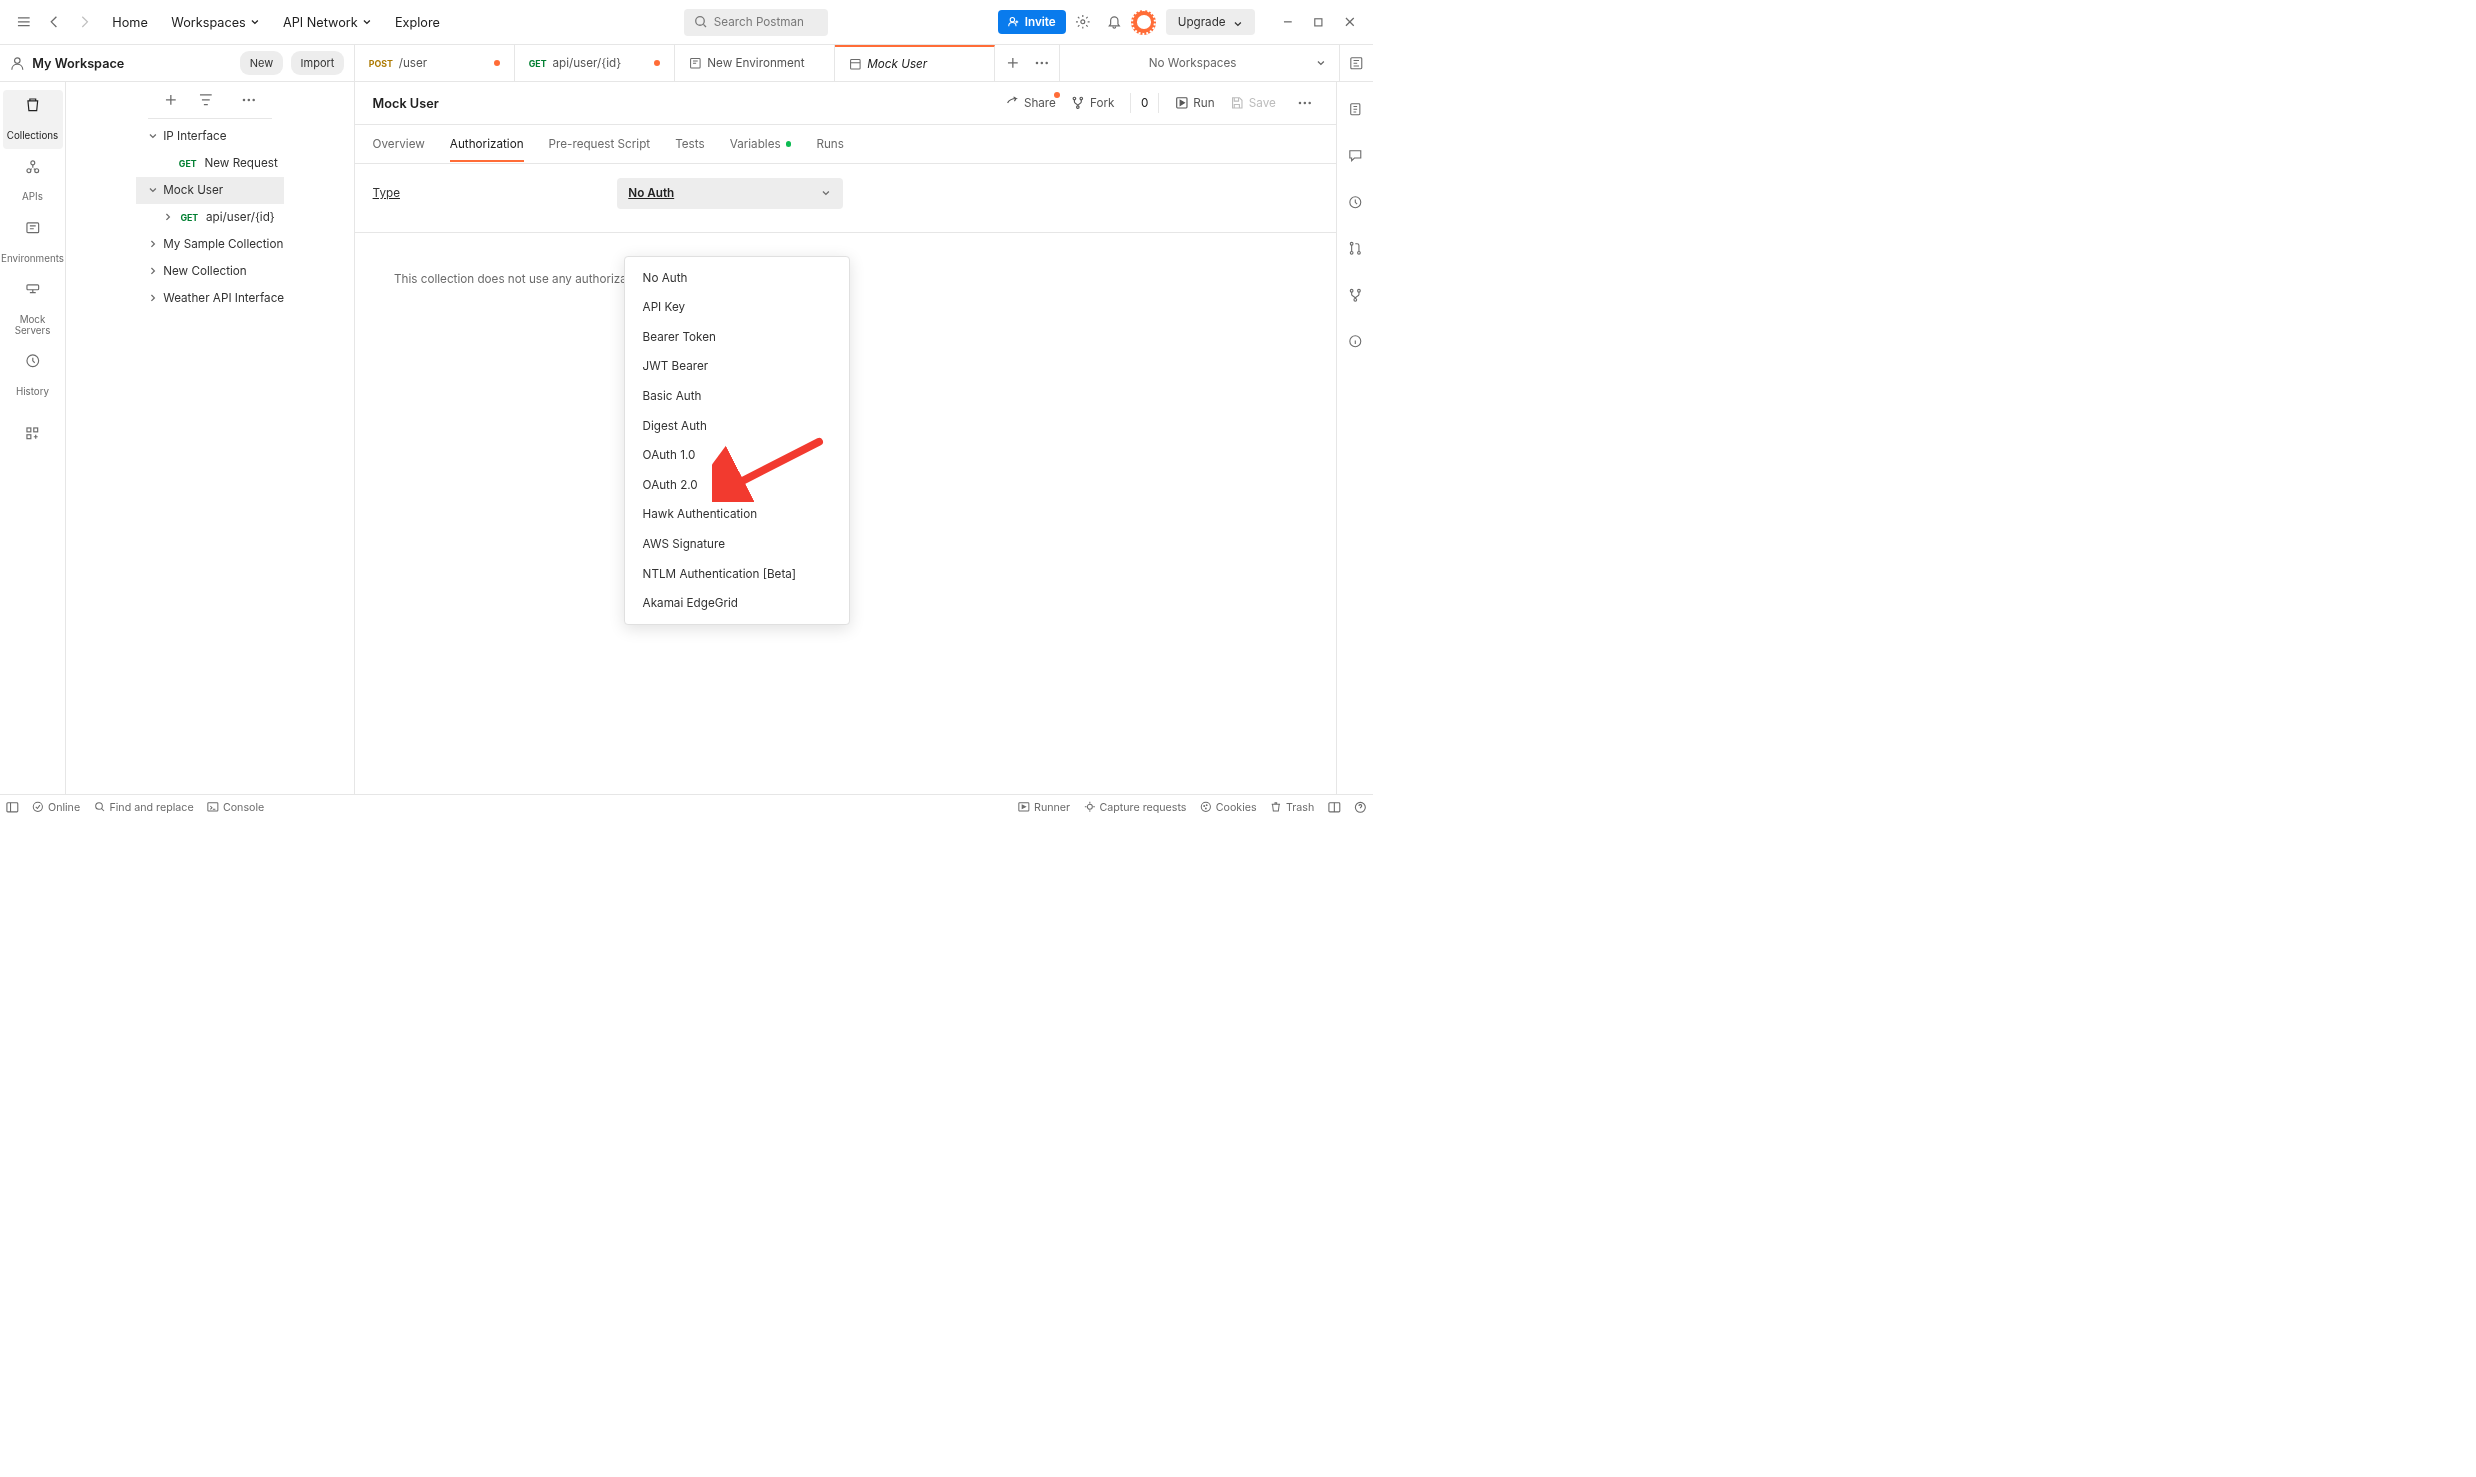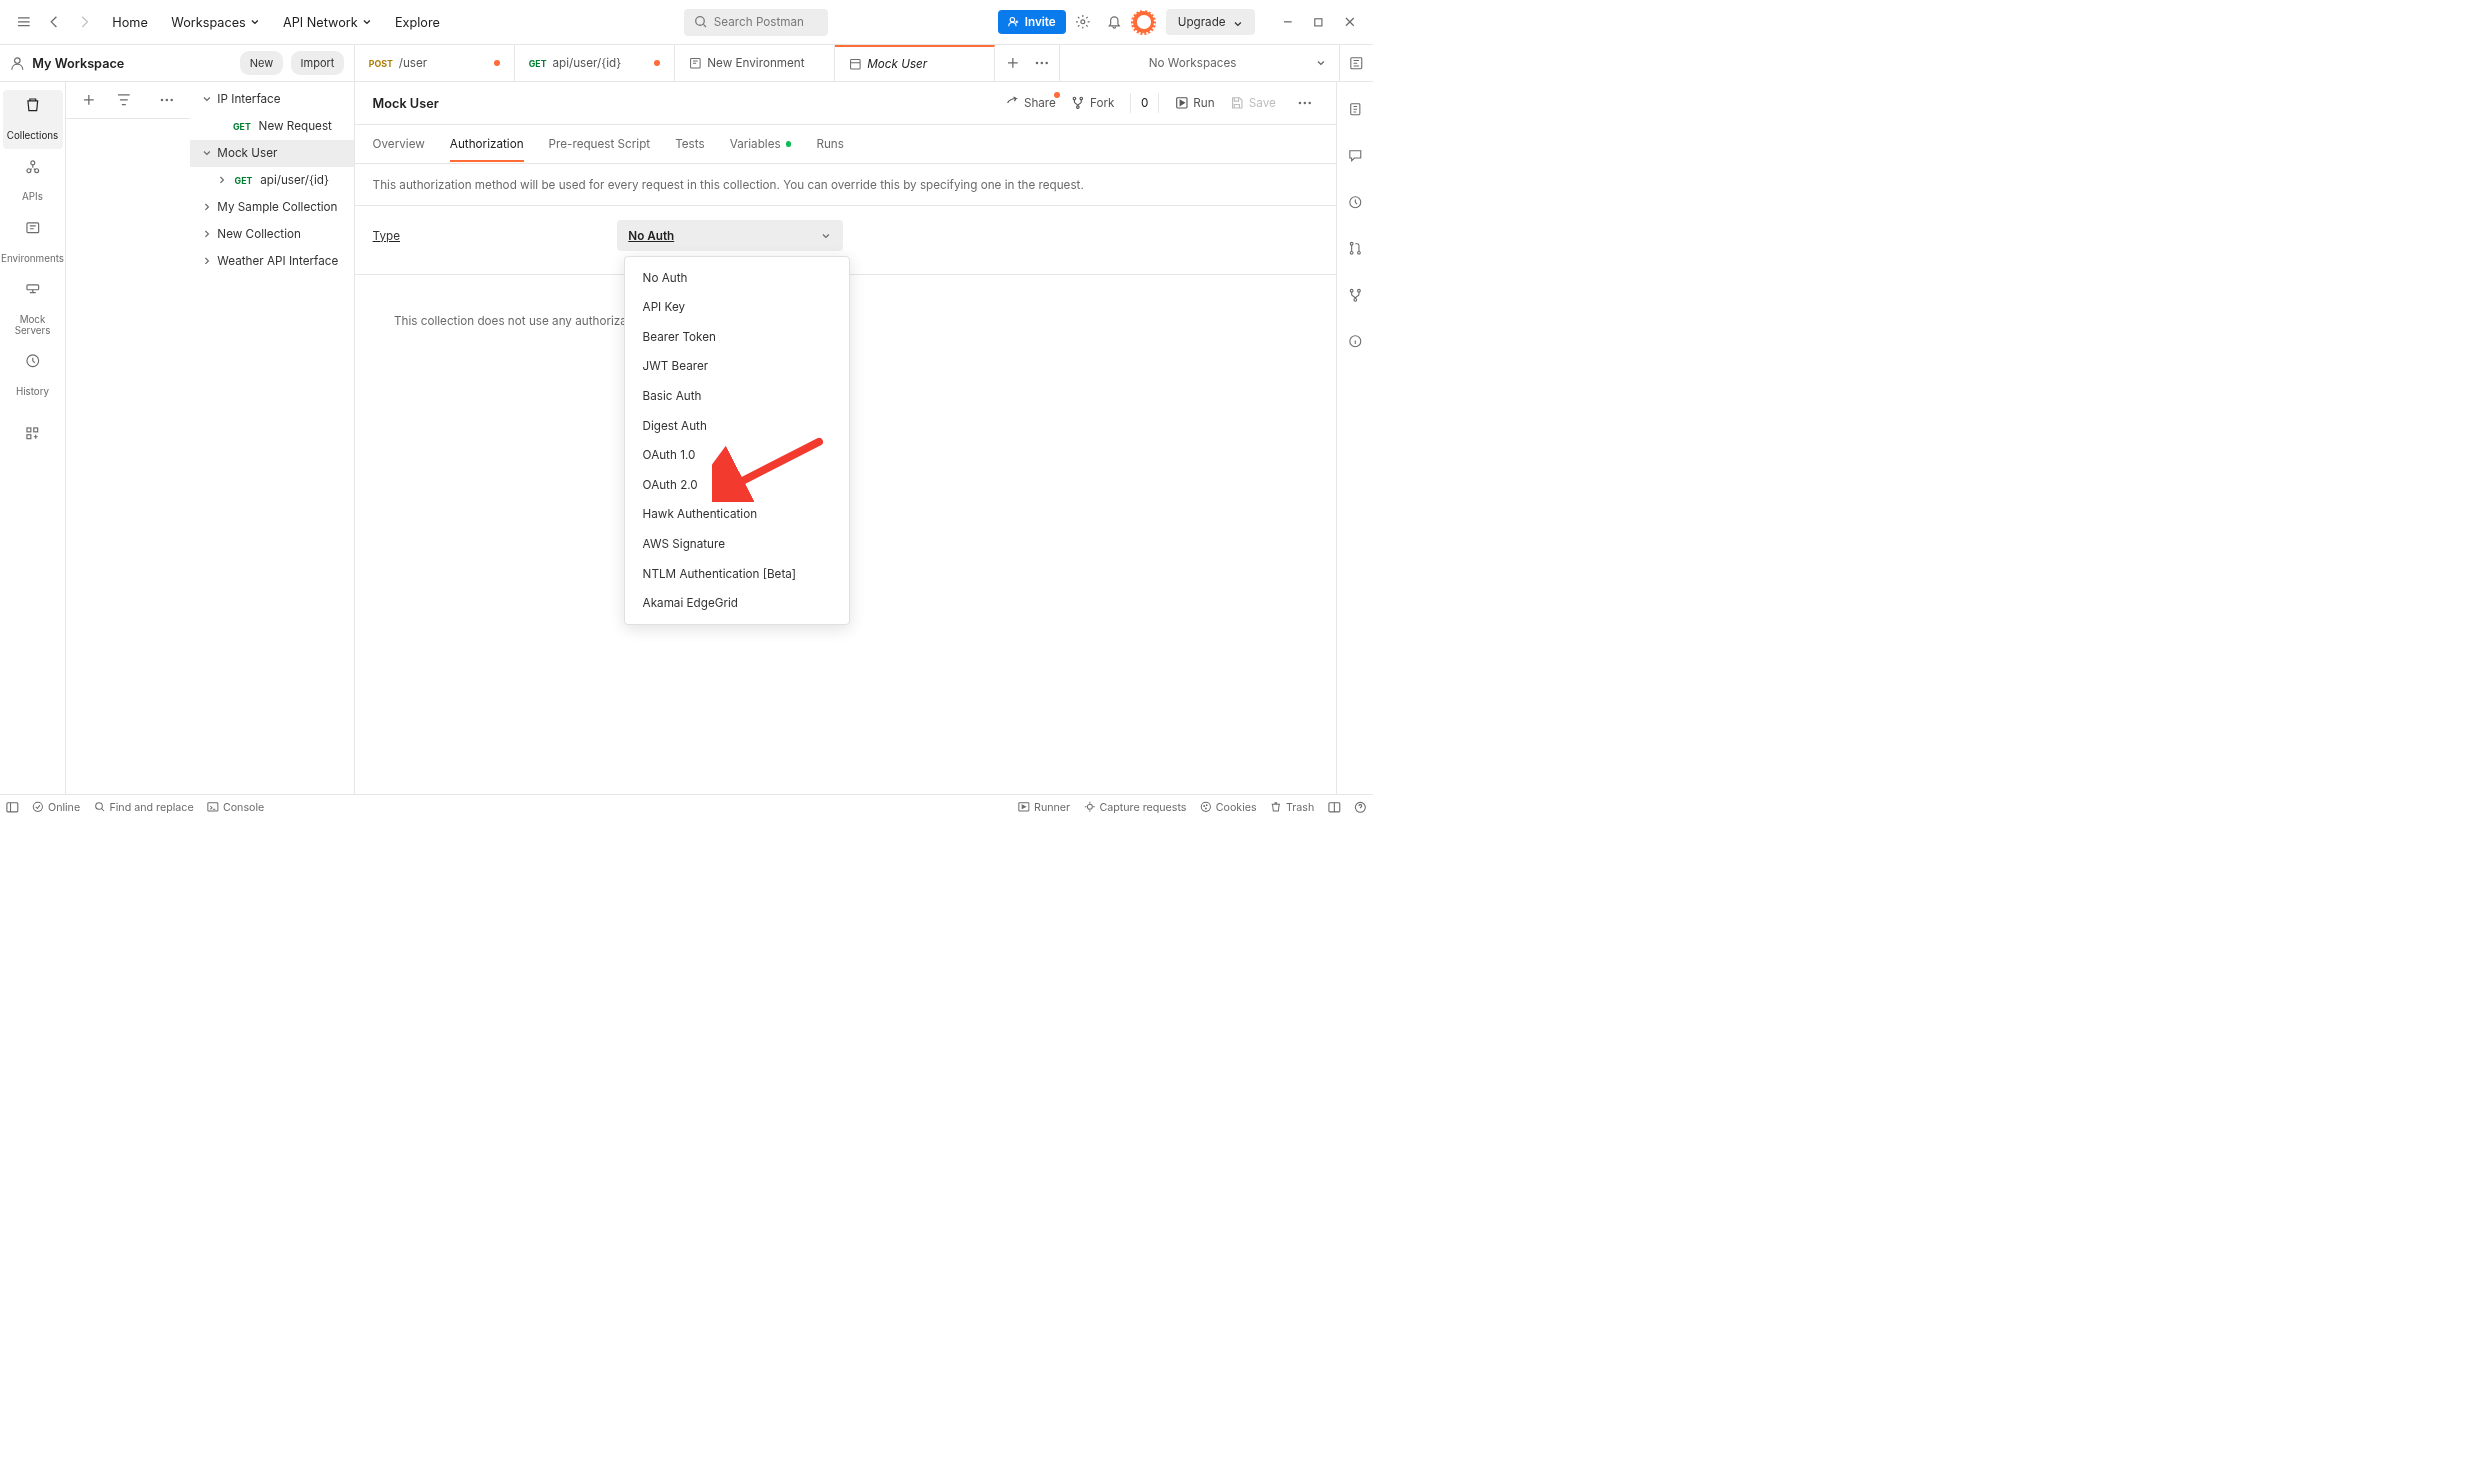--- a/index.html
+++ b/index.html
@@ -52,21 +52,21 @@
   
   .body{display:flex;height:calc(819px - 45px - 37px - 25px);}
   
   
   .left-rail{width:66px;border-right:1px solid var(--border);display:flex;flex-direction:column;align-items:center;padding-top:7.8px;gap:2px;}
   .rail-item{width:60px;padding:7.8px 2px;display:flex;flex-direction:column;align-items:center;gap:17px;border-radius:3.9px;font-size:9.8px;color:#6b6b6b;text-align:center;cursor:pointer;}
   .rail-item.active{background:var(--bg-lighter);color:#212121;}
   .rail-item svg{width:15.6px;height:15.6px;}
   
   
-  .sidebar{width:289px;border-right:1px solid var(--border);display:flex;flex-direction:row;}
+  .sidebar{width:289px;border-right:1px solid var(--border);display:flex;flex-direction:column;align-items:center;}
   .sidebar-tools{height:37px;display:flex;align-items:center;padding:0 9.8px;gap:7.8px;border-bottom:1px solid var(--border);}
   .sidebar-tools .spacer{flex:1;}
   .tree{flex:1;overflow:auto;padding-top:3.9px;}
   .tree-row{display:flex;align-items:center;height:27px;padding-left:9.8px;gap:3.9px;font-size:11.7px;color:#333;cursor:pointer;}
   .tree-row.selected{background:var(--bg-hover);}
   .tree-row .chev{width:13.7px;display:flex;justify-content:center;color:#6b6b6b;}
   .tree-row .method-tag{font-size:8.8px;font-weight:700;color:var(--green-method);margin-left:2px;}
   .indent-1{padding-left:9.8px;}
   .indent-2{padding-left:25px;}
   .indent-3{padding-left:41px;}
@@ -455,21 +455,20 @@
         </div>
       <div class="subtab">
           <span>Variables</span>
           <span class="green-dot"></span>
         </div>
       <div class="subtab">
           <span>Runs</span>
         </div>
     </div>
 
-    <div class="desc">This authorization method will be used for every request in this collection. You can override this by specifying one in the request.</div>
 
     <div class="type-row">
       <div class="type-label">Type</div>
       <div class="type-select">
         <span>No Auth</span>
         <svg width="9.8" height="9.8" viewBox="0 0 10 10" fill="none" stroke="#6b6b6b" stroke-width="1.3">
             <path d="M2 3.5 5 6.5 8 3.5"></path>
           </svg>
       </div>
     </div>

